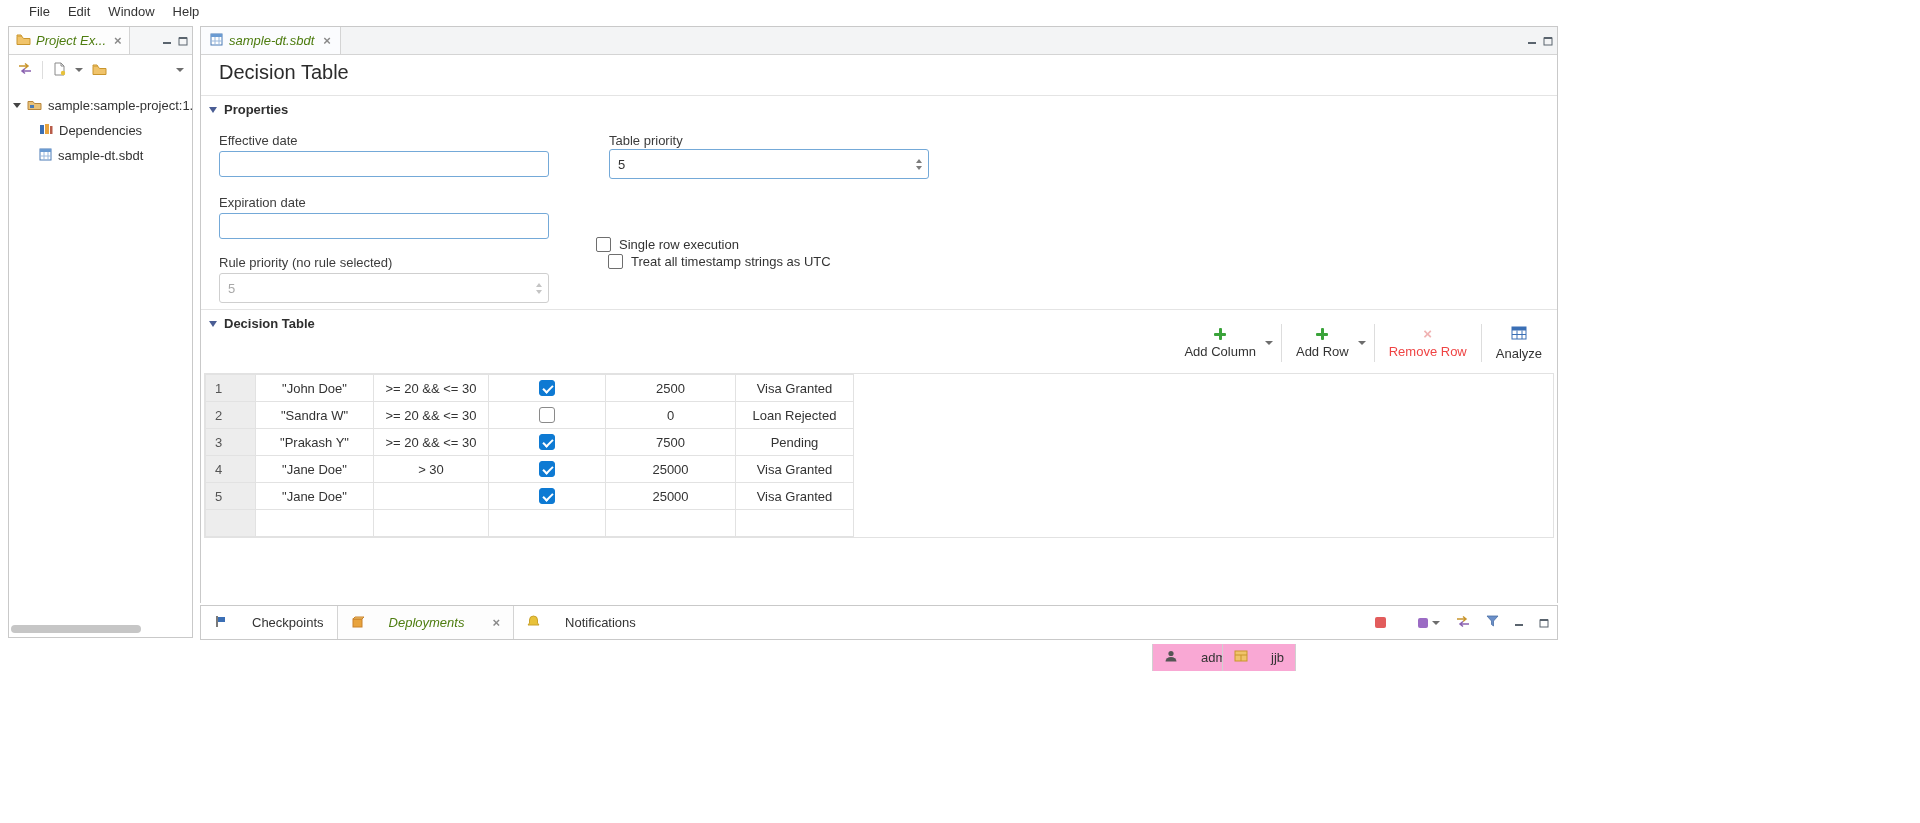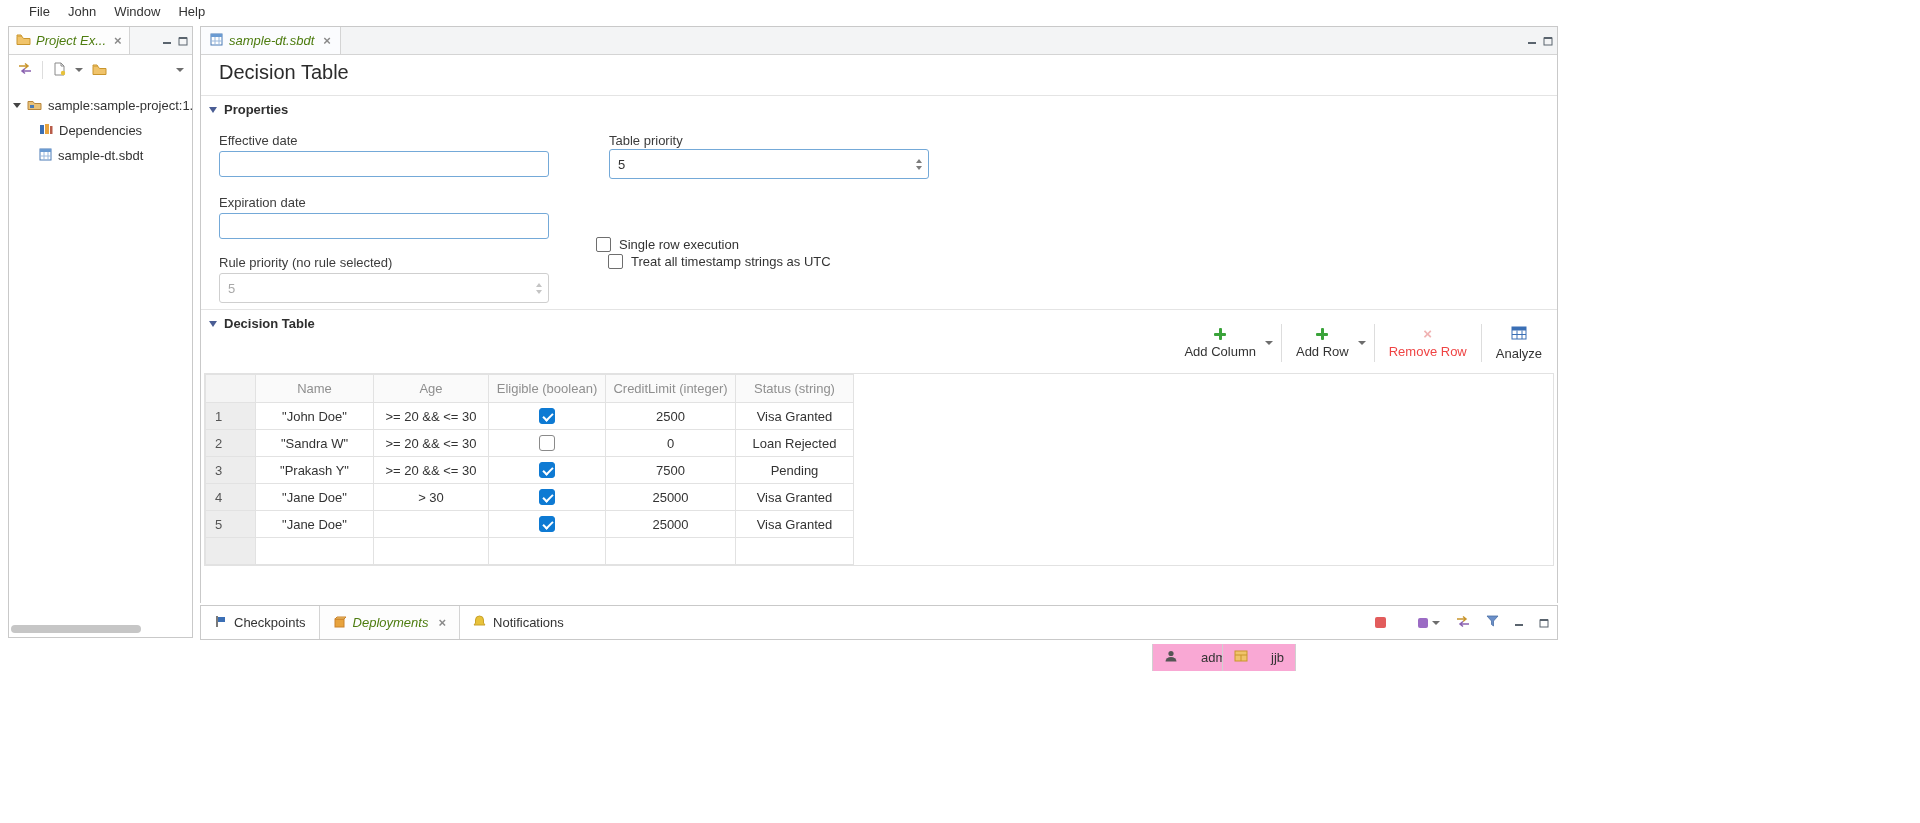--- a/index.html
+++ b/index.html
@@ -119,40 +119,40 @@
 
   .cb { width:16px; height:16px; border:1px solid #8a8a8a; border-radius:3px; background:#fff;
         display:inline-block; position:relative; vertical-align:middle; }
   .cb.checked { background:#0e7ad3; border-color:#0e7ad3; }
   .cb.checked::after { content:""; position:absolute; left:5px; top:1.5px; width:4px; height:8px;
                        border-right:2px solid #fff; border-bottom:2px solid #fff; transform:rotate(45deg); }
 
   
   .bottom-panel { left:200px; top:605px; width:1358px; height:35px; display:flex; align-items:stretch;
                   background:#fff; }
-  .b-tab { display:flex; align-items:center; gap:7px; padding:0 13px; }
+  .b-tab { display:flex; align-items:center; gap:25px; padding:0 13px; }
   .b-tab.selected { border-left:1px solid #d4d4d4; border-right:1px solid #d4d4d4; background:#fdfdfd; }
   .bottom-icons { position:absolute; right:8px; top:0; height:100%; display:flex; align-items:center; gap:15px; }
   .red-square { width:11px; height:11px; background:#e25c5c; border-radius:2px; margin-right:16px; }
   .icon-pair { display:flex; align-items:center; gap:3px; }
 
   
   .wb { display:inline-flex; }
 
   
   .status-cell { position:absolute; top:644px; height:27px; display:flex; align-items:center; gap:23px;
                  padding:0 11px; border-left:1px solid #d0d0d0; border-right:1px solid #d0d0d0; background:#f9a8d4; }
   .cell-admin { left:1152px; } .cell-jjb { left:1222px; }
 </style>
 </head>
 <body>
 
 <div class="menubar">
   <span class="menu-item">File</span>
-  <span class="menu-item">John</span>
+  <span class="menu-item">Edit</span>
   <span class="menu-item">Window</span>
   <span class="menu-item">Help</span>
 </div>
 
 <div class="panel left-panel">
   <div class="view-tabbar">
     <div class="view-tab">
       <span>
         <svg width="15" height="12">
             <path d="M1 3.5 h5 l1.5 2 H14 v6 H1 z" fill="#f0c36a" stroke="#c9952c"></path>
@@ -364,28 +364,20 @@
       <table class="dt">
         <colgroup>
           <col style="width:50px">
             <col style="width:118px">
             <col style="width:115px">
           <col style="width:117px">
             <col style="width:130px">
             <col style="width:118px">
         </colgroup>
         <thead>
-          <tr class="col-row">
-            <th class="rownum-h"></th>
-            <th>Name</th>
-            <th>Age</th>
-            <th>Eligible (boolean)</th>
-            <th>CreditLimit (integer)</th>
-            <th>Status (string)</th>
-          </tr>
         </thead>
         <tbody>
           <tr>
             <td class="rownum">1</td>
             <td>"John Doe"</td>
             <td>&gt;= 20 &amp;&amp; &lt;= 30</td>
             <td><span class="cb checked"></span></td>
             <td>2500</td>
             <td>Visa Granted</td>
           </tr>

